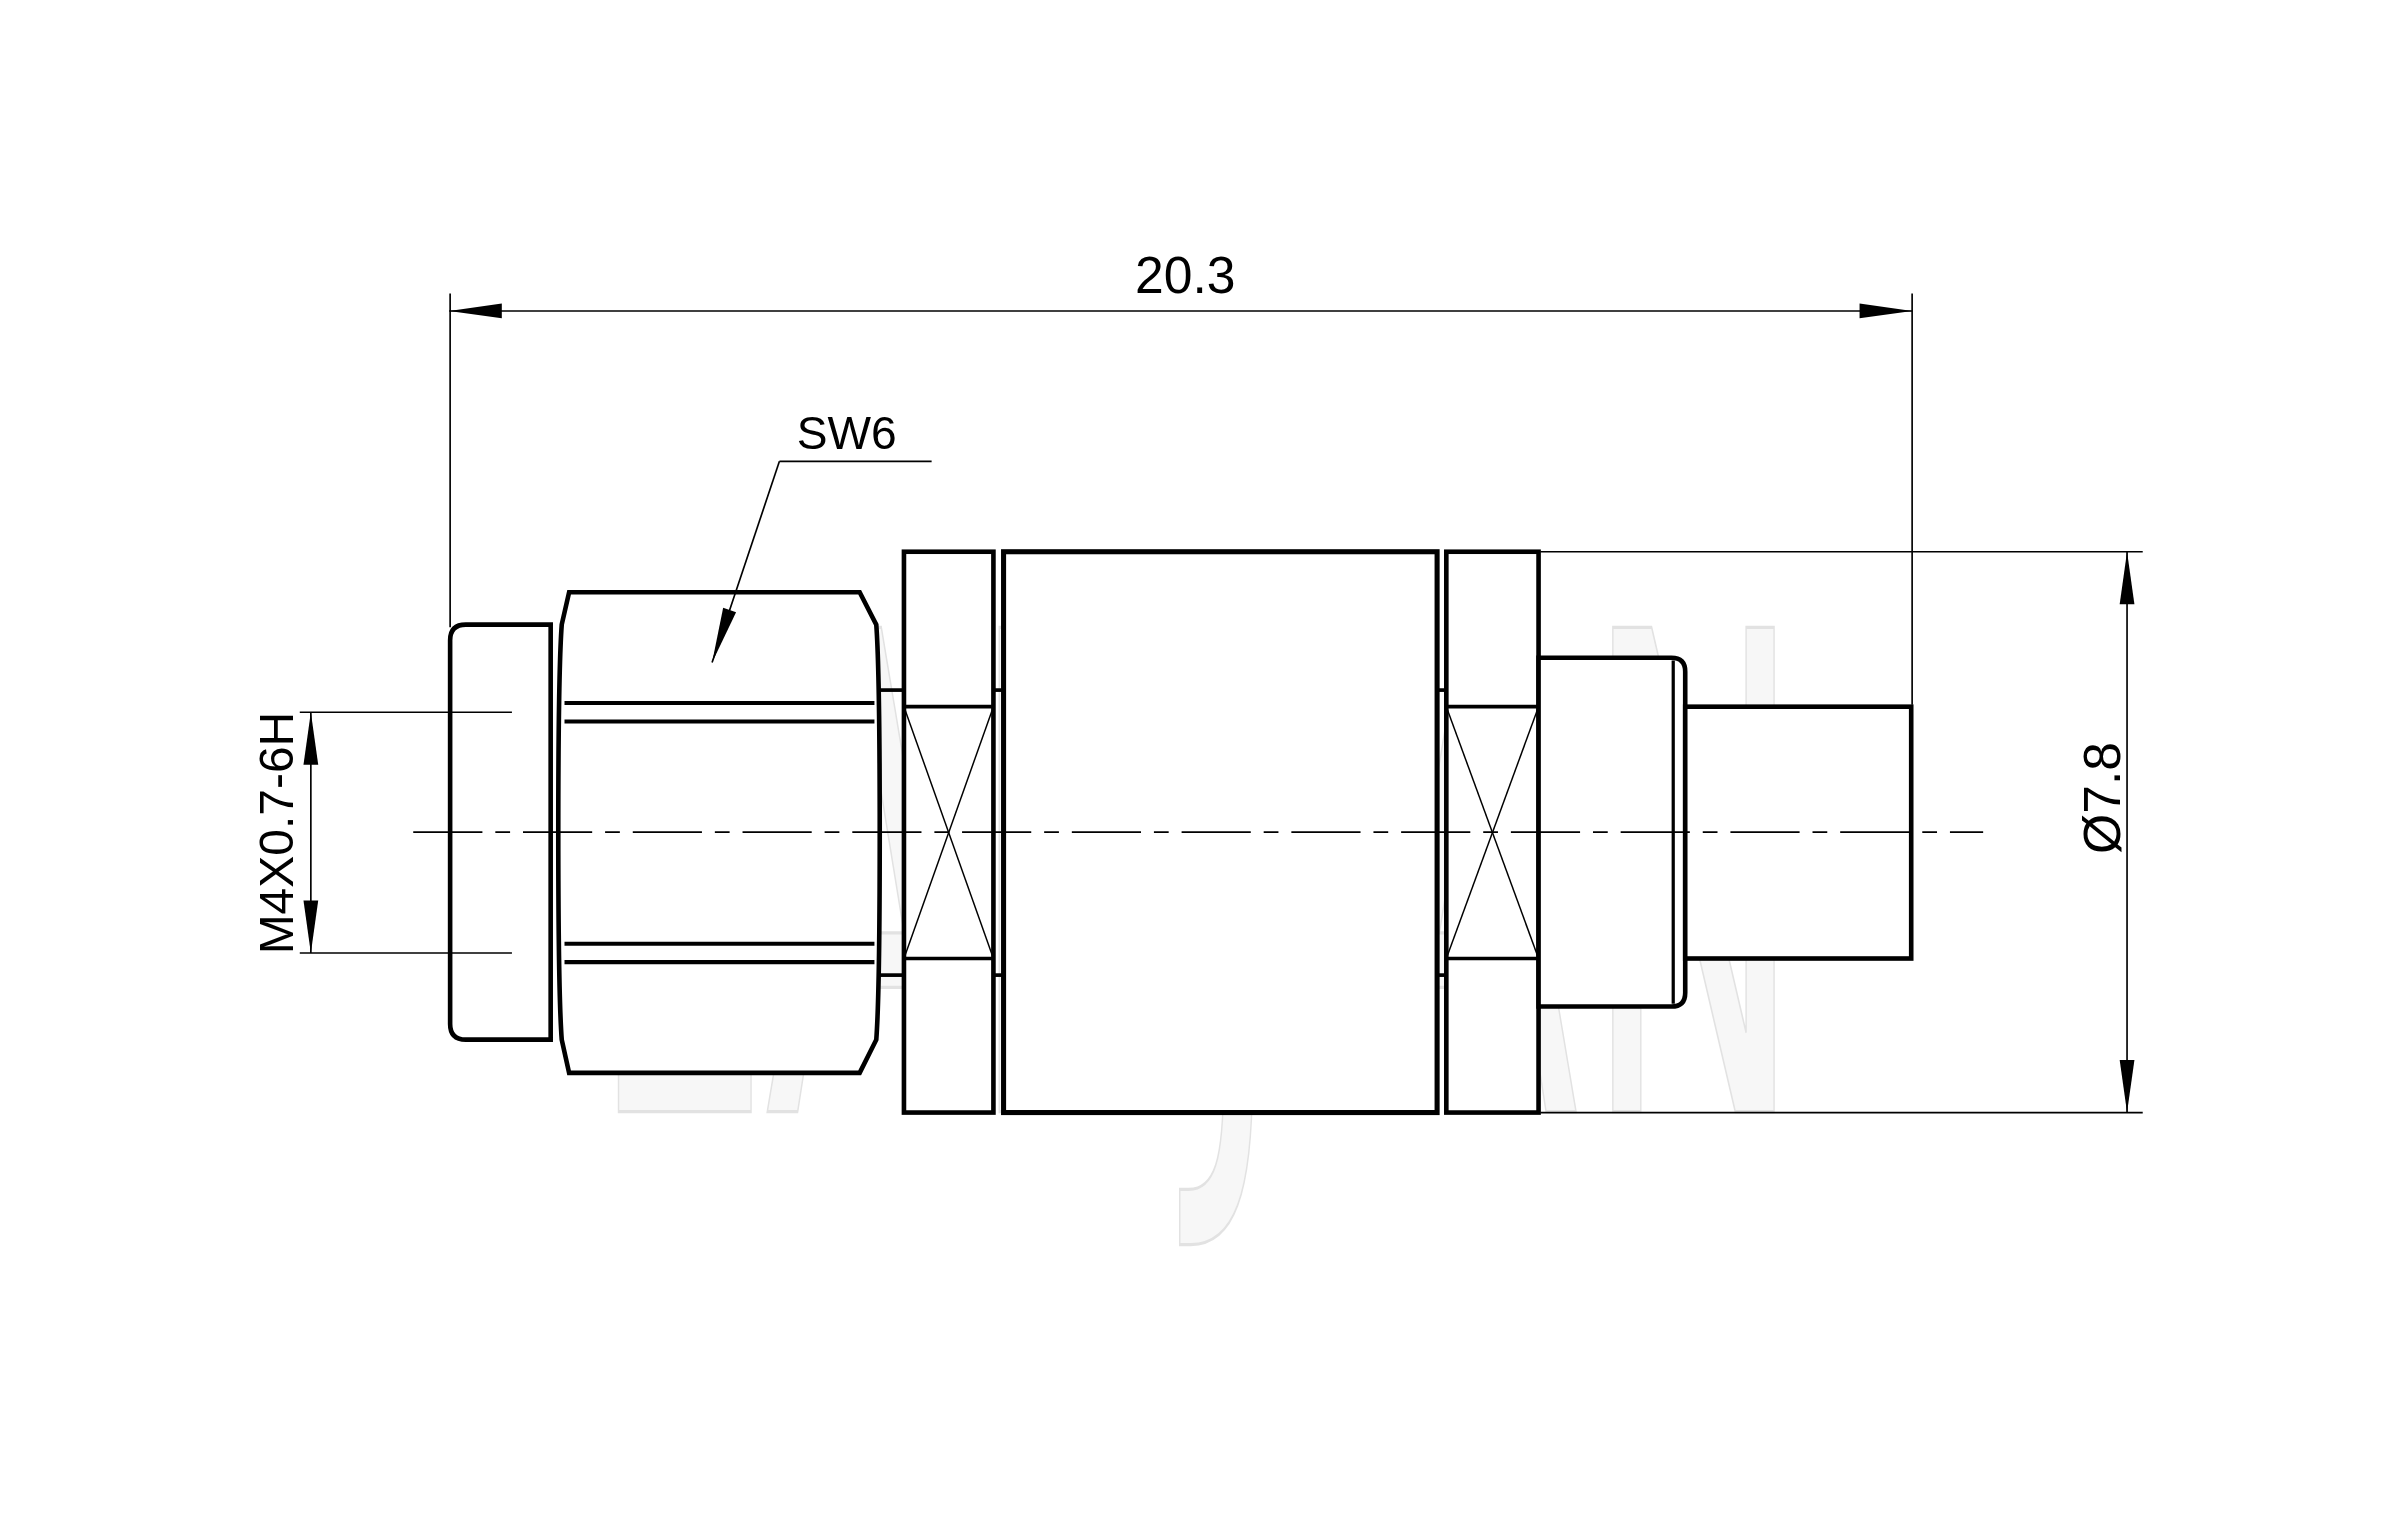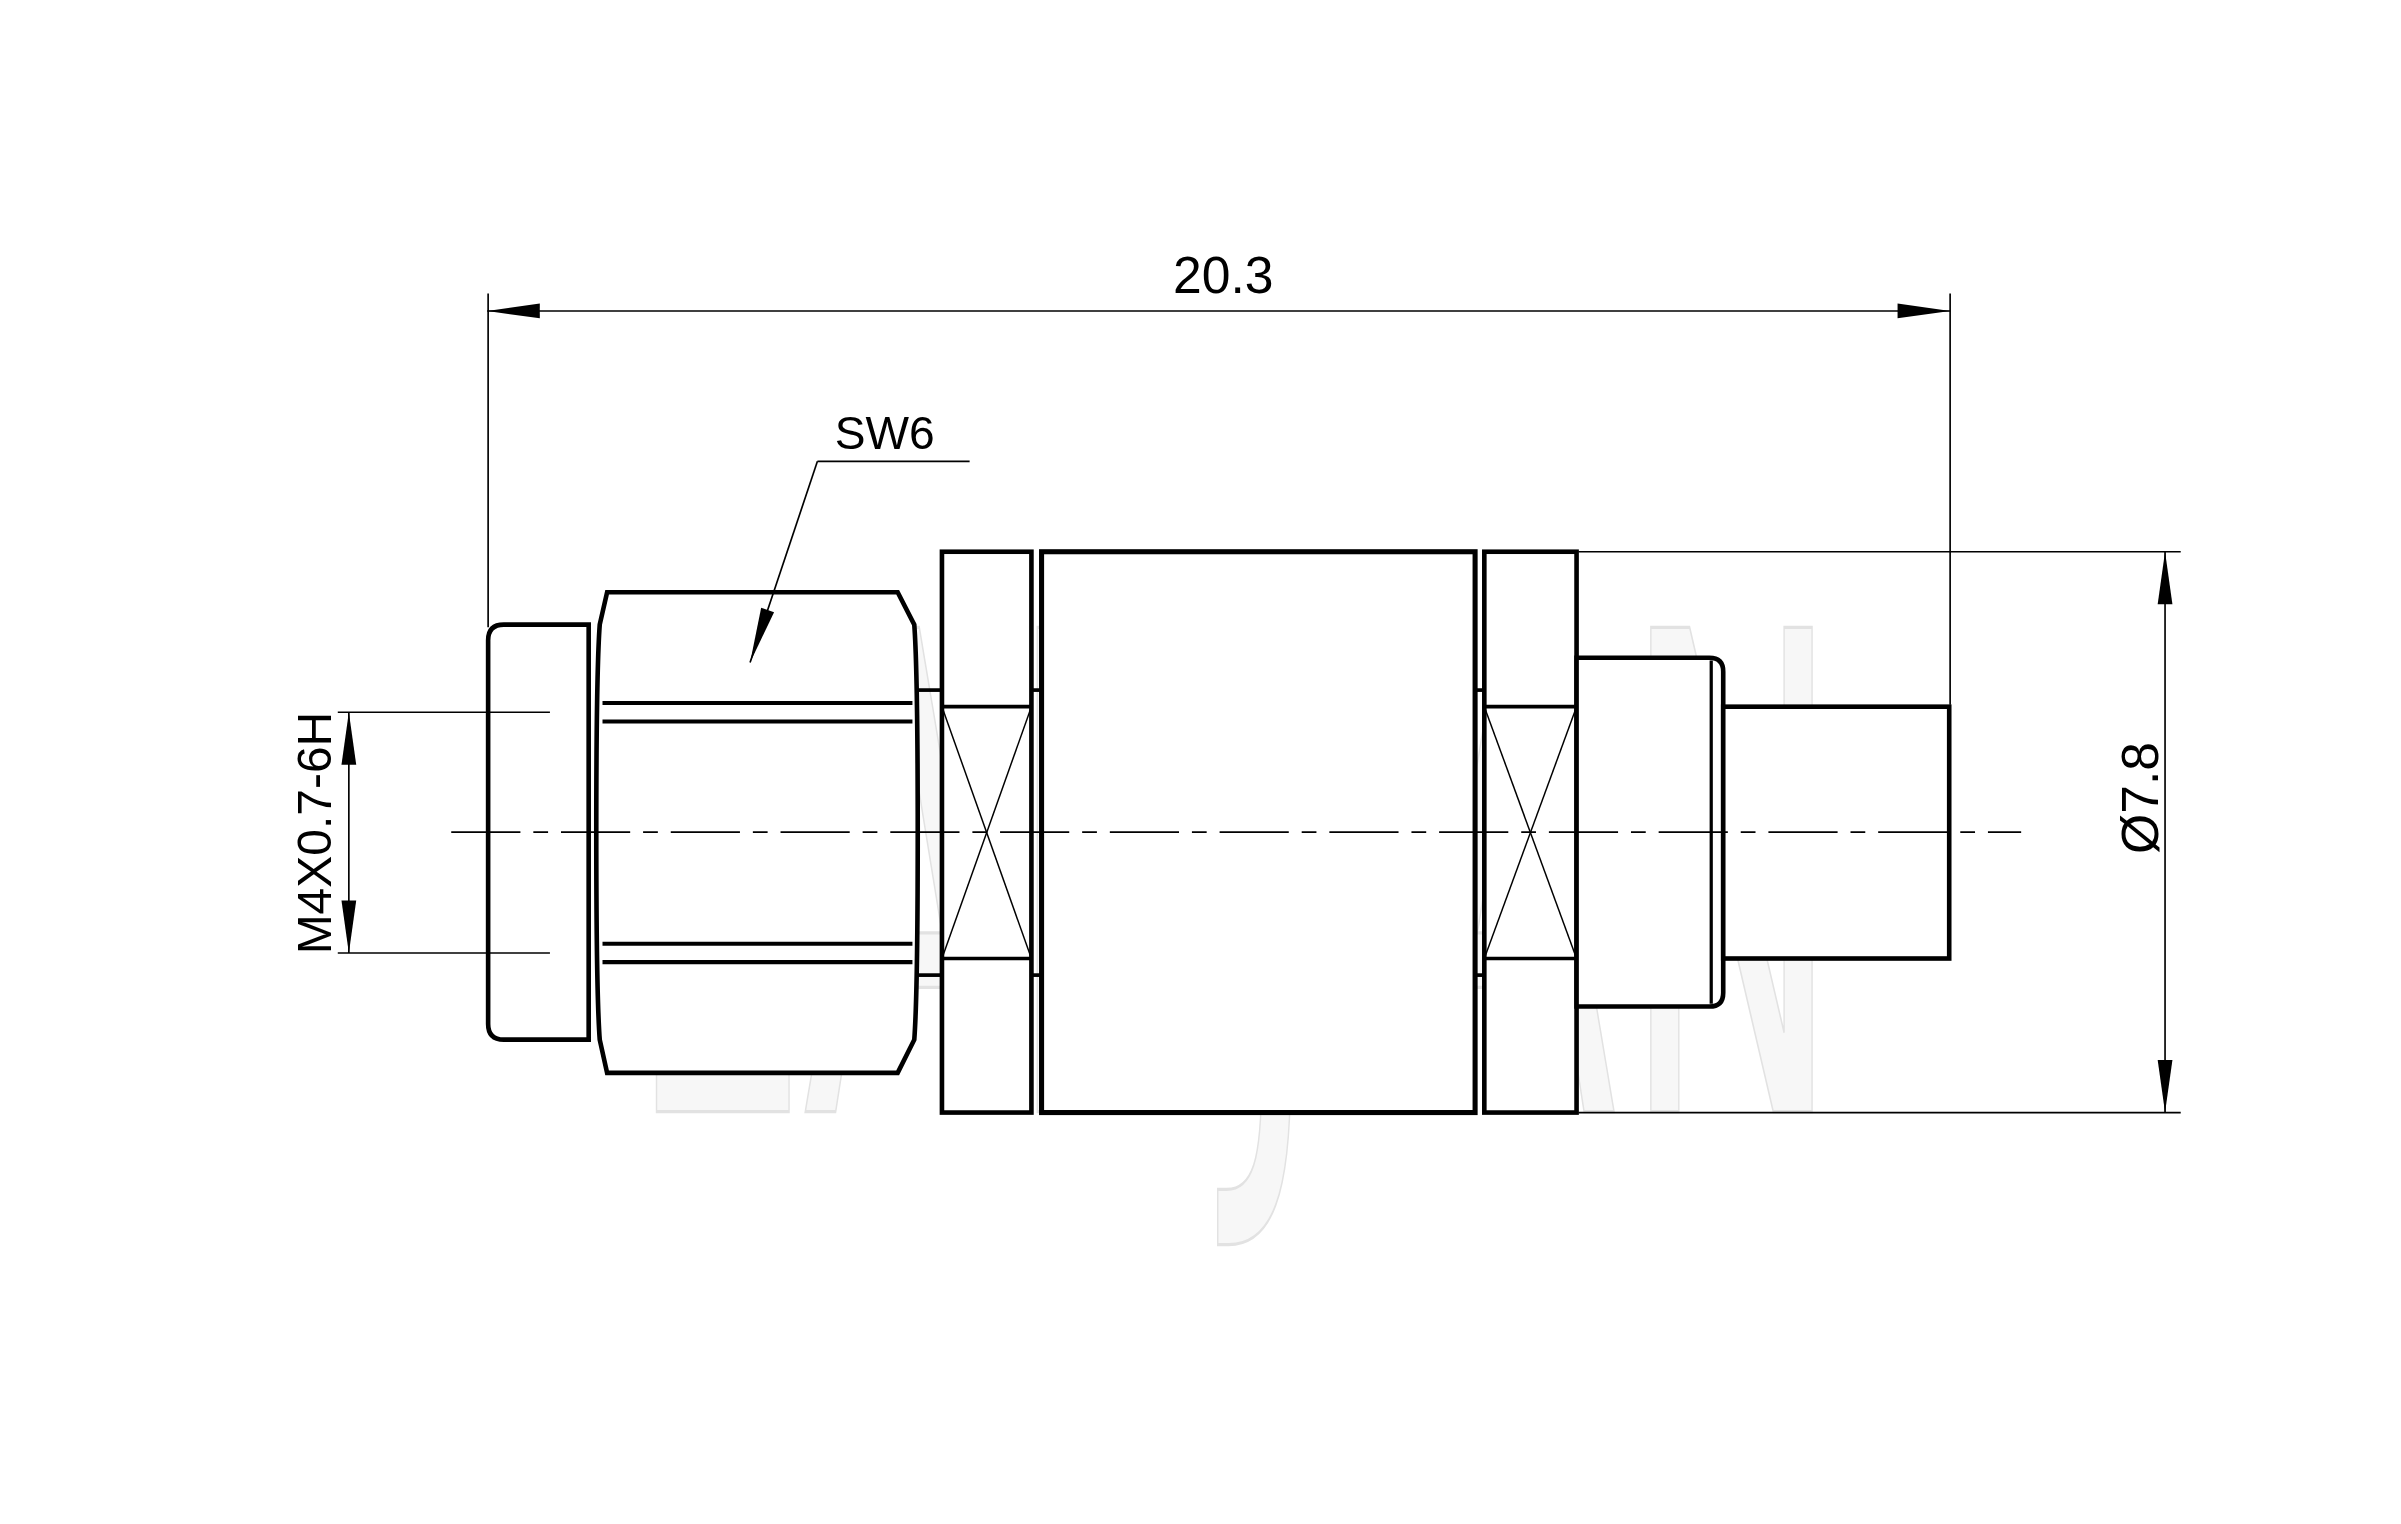--- a/index.html
+++ b/index.html
@@ -6,21 +6,20 @@
     margin: 0;
     padding: 0;
     background: #ffffff;
   }
   .stage {
     position: relative;
     width: 2174px;
     height: 1525px;
     background: #ffffff;
     overflow: hidden;
-    padding-left: 38px;
   }
   svg {
     display: block;
   }
   .dim-text {
     font-family: "Liberation Sans", "DejaVu Sans", sans-serif;
     fill: #000000;
   }
   .watermark-text {
     font-family: "DejaVu Sans", "Liberation Sans", sans-serif;

